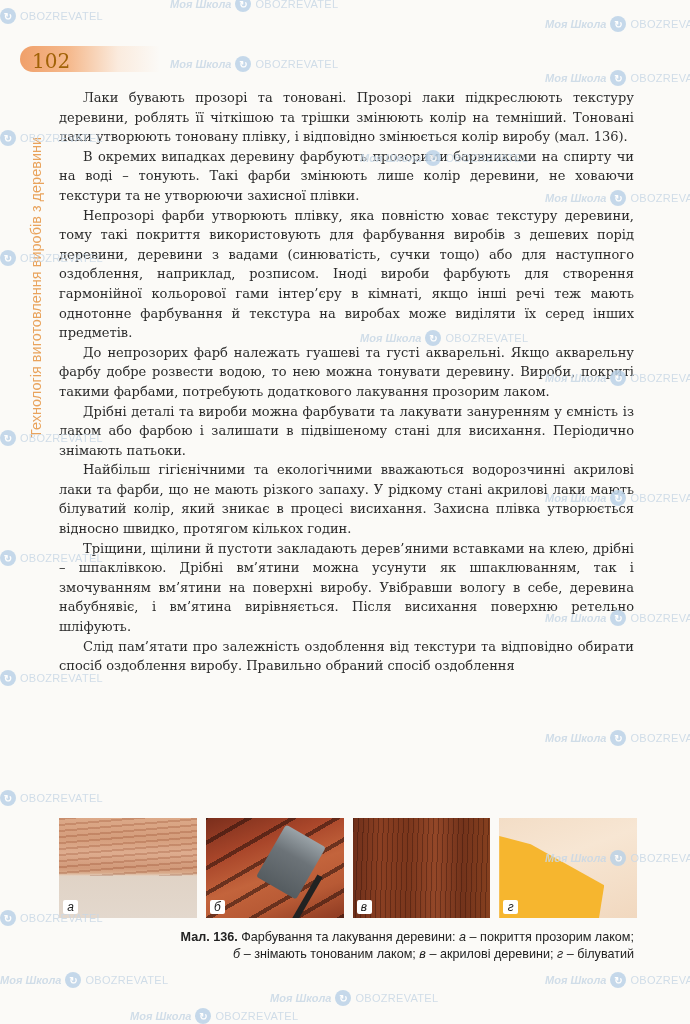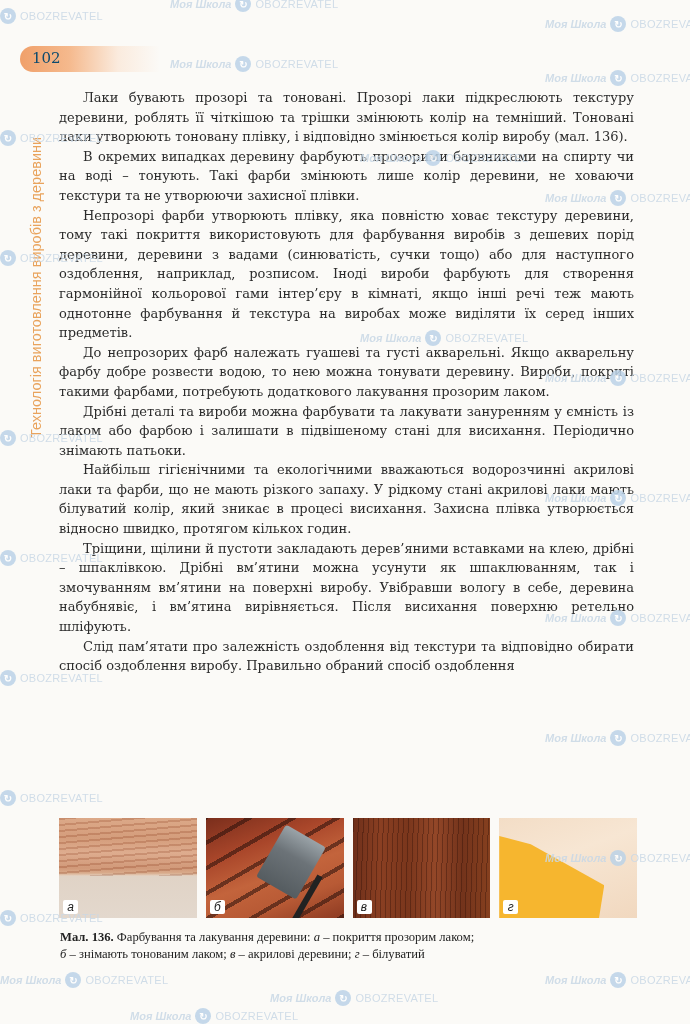--- a/index.html
+++ b/index.html
@@ -22,21 +22,21 @@
   }
   .wm .oz { letter-spacing: 0.3px; font-size: 11px; }
 
   .page-tab {
     position: absolute; left: 20px; top: 46px; width: 140px; height: 26px;
     border-radius: 13px 0 0 13px;
     background: linear-gradient(90deg, #f0a06a 0%, #f5b98d 35%, rgba(250,225,205,0.6) 70%, rgba(251,250,247,0) 100%);
     z-index: 2;
   }
   .page-number {
-    position: absolute; left: 32px; top: 49px; font-size: 15px; color: #0c4a6e;
+    position: absolute; left: 32px; top: 49px; font-size: 20px; color: #a16207;
     font-family: "DejaVu Serif", serif; z-index: 3;
   }
   .side-title {
     position: absolute; left: 28px; top: 438px; width: 360px; height: 22px;
     transform-origin: 0 0; transform: rotate(-90deg);
     font-family: "Liberation Sans", sans-serif; font-size: 14.5px; color: #e9a35c;
     white-space: nowrap; z-index: 2;
   }
   .content {
     position: absolute; left: 59px; top: 88px; width: 575px;
@@ -84,22 +84,22 @@
   .fig-g .paint {
     position: absolute; left: 0; top: 18px; width: 105px; height: 82px;
     background: #f6b62f; clip-path: polygon(0 0, 30% 10%, 100% 60%, 95% 100%, 0 100%);
   }
   .fig-label {
     position: absolute; left: 4px; bottom: 4px; width: 15px; height: 14px; background: #fff;
     font-family: "Liberation Sans", sans-serif; font-style: italic; font-size: 12px;
     line-height: 14px; text-align: center; color: #222; border-radius: 2px;
   }
   .caption {
-    position: absolute; left: 60px; top: 929px; width: 574px; text-align: left;
-    font-family: Liberation Serif, serif; font-size: 12.6px; line-height: 17px; color: #222; z-index: 1;
+    position: absolute; left: 60px; top: 929px; width: 574px; text-align: right;
+    font-family: Liberation Sans, sans-serif; font-size: 12.6px; line-height: 17px; color: #222; z-index: 1;
   }
   .caption .bold { font-weight: bold; }
   .caption i { font-style: italic; }
 </style>
 </head>
 <body>
 
 <div class="page-tab"></div>
 <div class="page-number">102</div>
 

